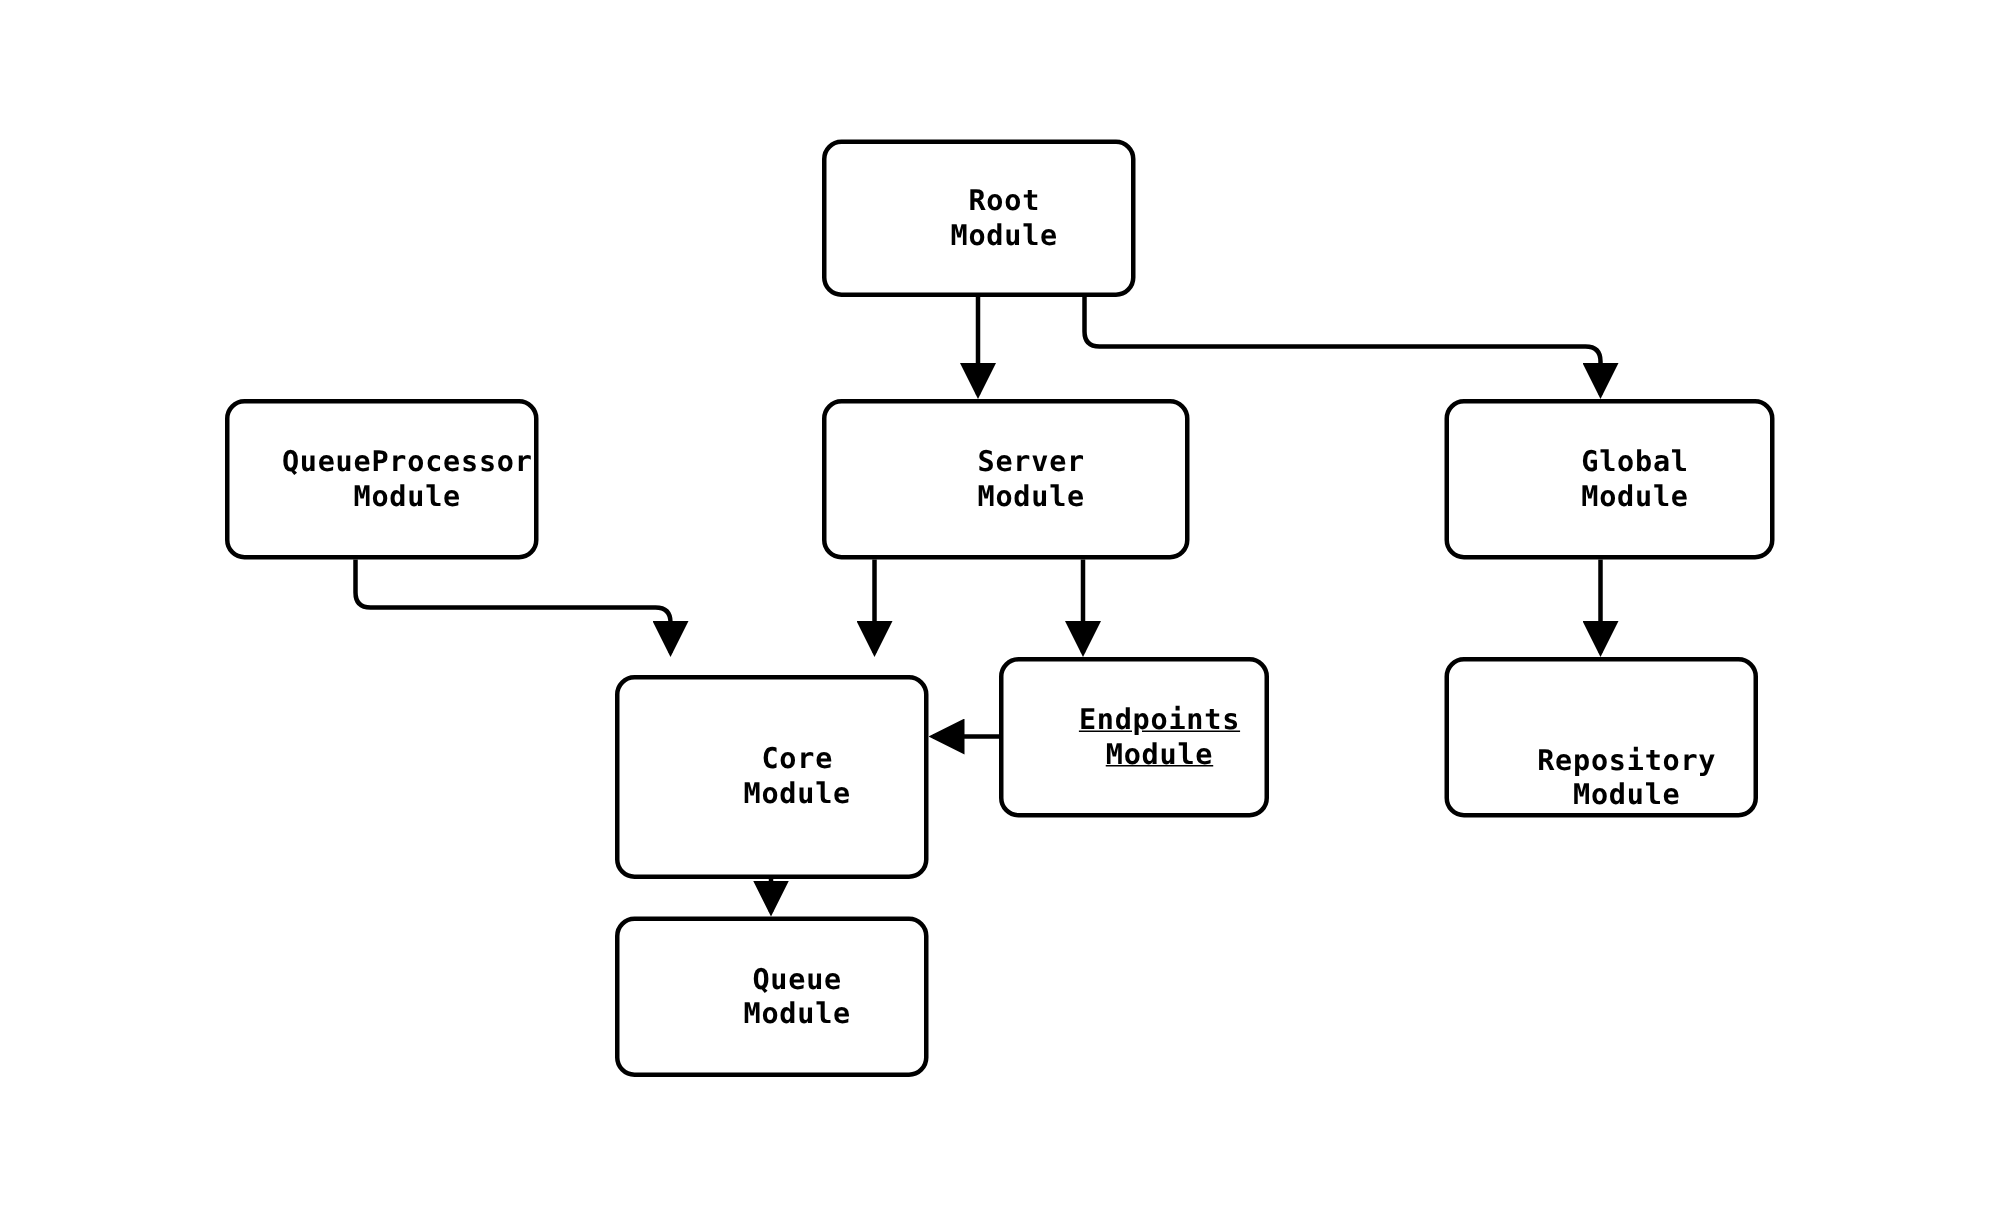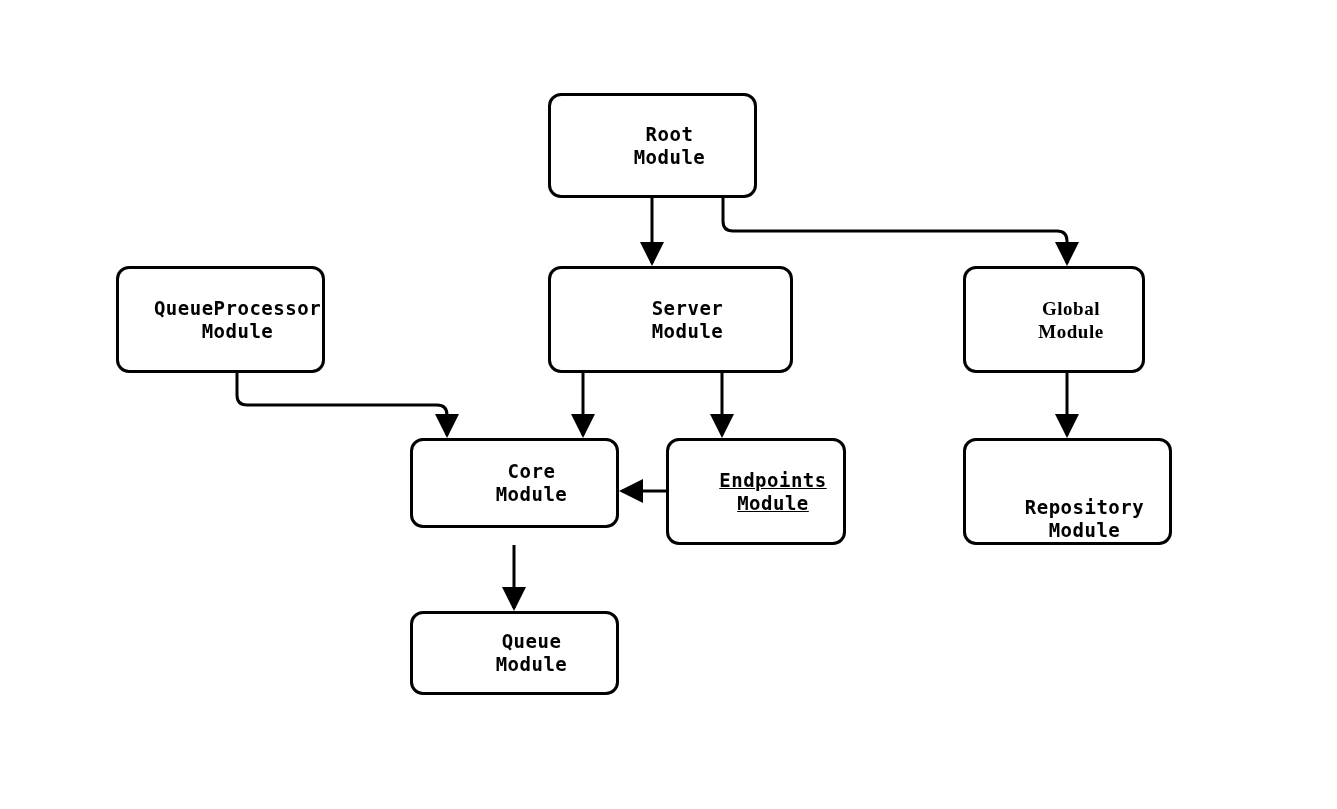--- a/index.html
+++ b/index.html
@@ -77,56 +77,56 @@
         <path class="edge" d="M 1067 373 L 1067 435" marker-end="url(#arrowhead)"></path>
       </g>
   </svg>
   <div id="nodes">
       <div class="node" style="left: 548px; top: 93px; width: 209px; height: 105px;">
         <div class="node-label">
           <span class="line">Root</span>
           <span class="line">Module</span>
         </div>
       </div>
-      <div class="node" style="left: 116px; top: 266px; width: 209px; height: 107px;">
+      <div class="node" style="left: 150px; top: 266px; width: 209px; height: 107px;">
         <div class="node-label">
           <span class="line">QueueProcessor</span>
           <span class="line">Module</span>
         </div>
       </div>
       <div class="node" style="left: 548px; top: 266px; width: 245px; height: 107px;">
         <div class="node-label">
           <span class="line">Server</span>
           <span class="line">Module</span>
         </div>
       </div>
-      <div class="node" style="left: 963px; top: 266px; width: 182px; height: 107px; font-family: Liberation Serif, serif;">
+      <div class="node" style="left: 963px; top: 266px; width: 220px; height: 107px;">
         <div class="node-label">
           <span class="line">Global</span>
           <span class="line">Module</span>
         </div>
       </div>
-      <div class="node" style="left: 410px; top: 438px; width: 209px; height: 90px;">
+      <div class="node" style="left: 410px; top: 450px; width: 209px; height: 136px;">
         <div class="node-label">
           <span class="line">Core</span>
           <span class="line">Module</span>
         </div>
       </div>
       <div class="node" style="left: 666px; top: 438px; width: 180px; height: 107px; text-decoration: underline;">
         <div class="node-label">
           <span class="line">Endpoints</span>
           <span class="line">Module</span>
         </div>
       </div>
       <div class="node" style="left: 963px; top: 438px; width: 209px; height: 107px; align-items: flex-end;">
         <div class="node-label">
           <span class="line">Repository</span>
           <span class="line">Module</span>
         </div>
       </div>
-      <div class="node" style="left: 410px; top: 611px; width: 209px; height: 84px;">
+      <div class="node" style="left: 410px; top: 611px; width: 209px; height: 107px;">
         <div class="node-label">
           <span class="line">Queue</span>
           <span class="line">Module</span>
         </div>
       </div>
     </div>
 </div>
 
 </body></html>

